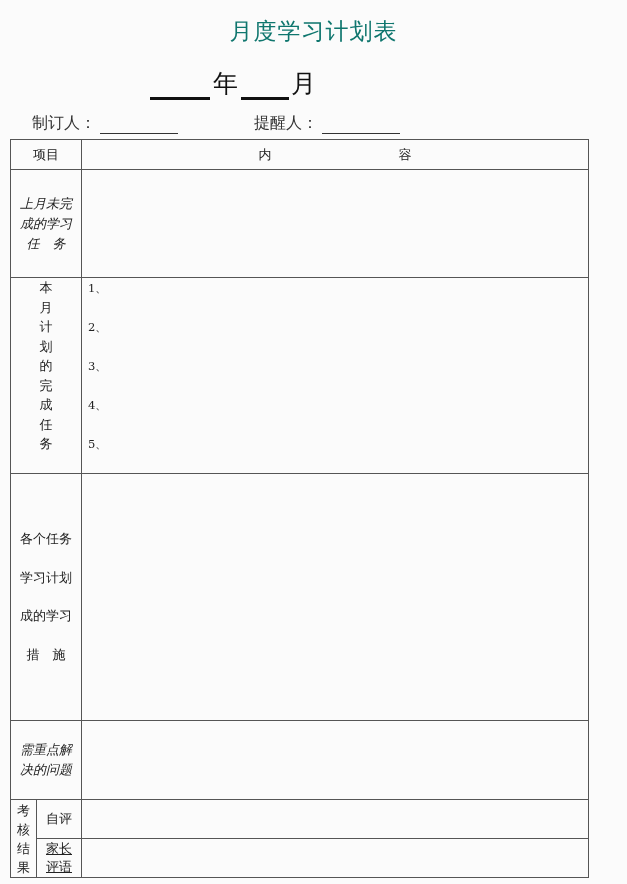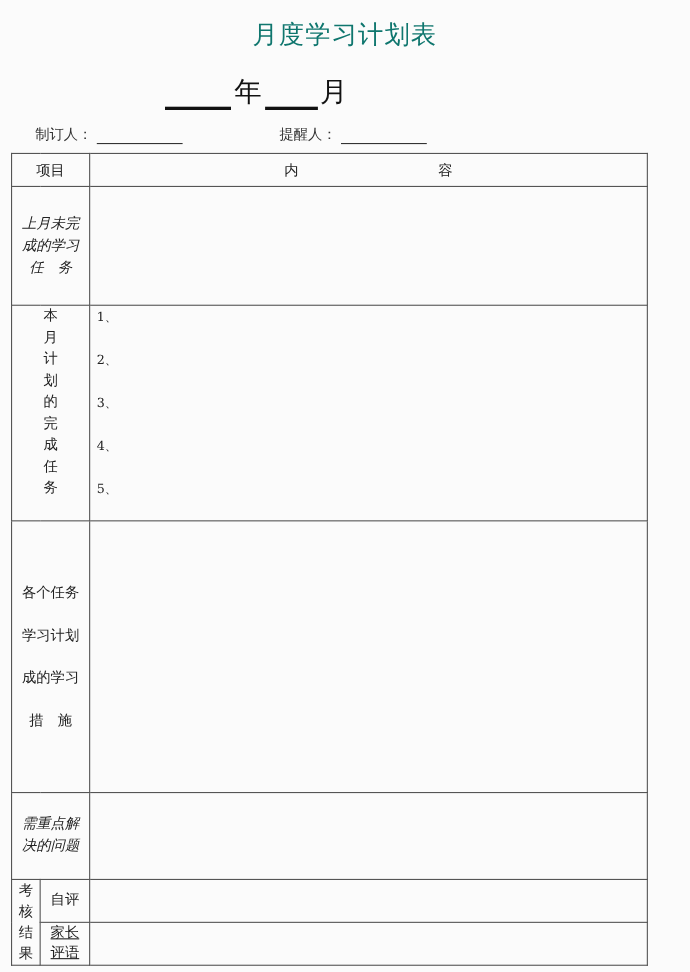--- a/index.html
+++ b/index.html
@@ -14,21 +14,21 @@
   .subtitle {
     position: absolute; top: 64px; left: 150px; height: 36px;
     font-family: "DejaVu Sans", sans-serif; font-size: 25px; color: #111;
     display: flex; align-items: flex-end; white-space: nowrap;
   }
   .blank-long { display: inline-block; width: 60px; border-bottom: 3px solid #111; height: 28px; margin-right: 3px; }
   .blank-short { display: inline-block; width: 48px; border-bottom: 3px solid #111; height: 28px; margin: 0 2px 0 3px; }
   .sub-word { letter-spacing: 14px; margin-left: 22px; }
   .signers {
     position: absolute; top: 113px; left: 0; width: 627px; height: 20px;
-    font-size: 13px; color: #333;
+    font-size: 16px; color: #333;
   }
   .signer { position: absolute; top: 0; display: flex; align-items: flex-end; }
   .signer .line { display: inline-block; width: 78px; border-bottom: 1px solid #333; height: 14px; margin-left: 4px; }
   .signer-1 { left: 32px; }
   .signer-2 { left: 254px; }
 
   table.plan {
     position: absolute; top: 139px; left: 10px; width: 579px;
     border-collapse: collapse; table-layout: fixed;
     font-family: "DejaVu Sans", sans-serif; font-size: 13px; color: #222;

